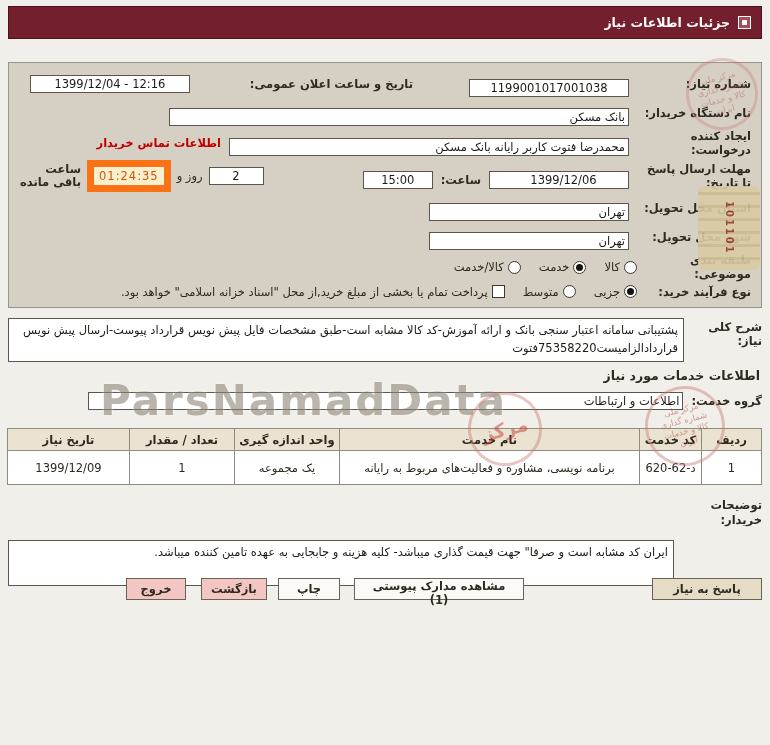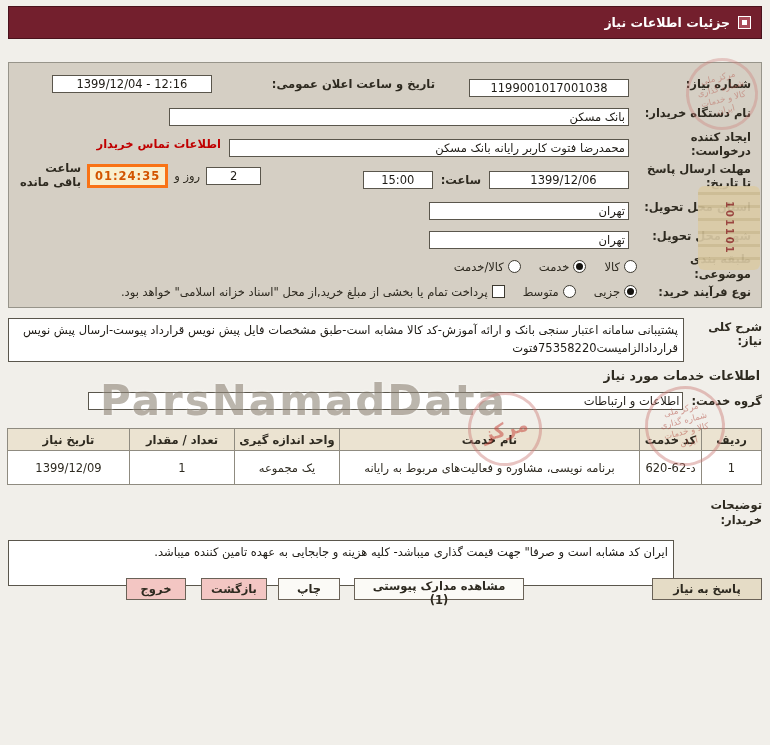--- a/index.html
+++ b/index.html
@@ -34,26 +34,26 @@
   .frow { display: flex; align-items: center; }
   .flabel { width: 114px; flex-shrink: 0; font-weight: bold; line-height: 1.25; }
   .inp {
     height: 18px; border: 1px solid #5a564c; background: #ffffff;
     font-family: inherit; font-size: 11.5px; padding: 0 3px; color: #1d1a14;
   }
   .center { text-align: center; }
   .ltr { direction: ltr; }
   .w160 { width: 160px; } .w140 { width: 140px; padding-left: 12px; } .w70 { width: 70px; }
   .w55 { width: 55px; } .w200 { width: 200px; } .w400 { width: 400px; } .w460 { width: 460px; }
-  .gap8 { margin-right: 8px; margin-top: 8px; } .gap42 { margin-right: 34px; } .gap60 { margin-right: 60px; }
+  .gap8 { margin-right: 8px; margin-top: 8px; } .gap42 { margin-right: 56px; } .gap60 { margin-right: 60px; }
   .contact-link { color: #c00000; font-weight: bold; margin-right: 8px; cursor: pointer; white-space: nowrap; }
   .remaining { display: flex; align-items: center; gap: 6px; margin-right: auto; }
   .countdown {
-    background: #f8efcf; color: #d25400; font-weight: bold;
-    padding: 2px 5px; border: 3px solid #f97316; letter-spacing: 1px;
+    background: #f8efcf; color: #d25400; font-weight: normal;
+    padding: 2px 5px; border: 7px solid #f97316; letter-spacing: 1px;
   }
   .remaining-label { width: 62px; line-height: 1.2; font-weight: bold; }
 
   
   .radio-item, .check-item { display: flex; align-items: center; gap: 4px; margin-left: 18px; }
   .radio { width: 13px; height: 13px; border: 1px solid #3c3930; border-radius: 50%; background: #fff; flex-shrink: 0; }
   .radio.checked::after { content: ""; display: block; width: 7px; height: 7px; background: #14120e; border-radius: 50%; margin: 2px; }
   .checkbox { width: 13px; height: 13px; border: 1px solid #3c3930; background: #fff; flex-shrink: 0; }
 
   

